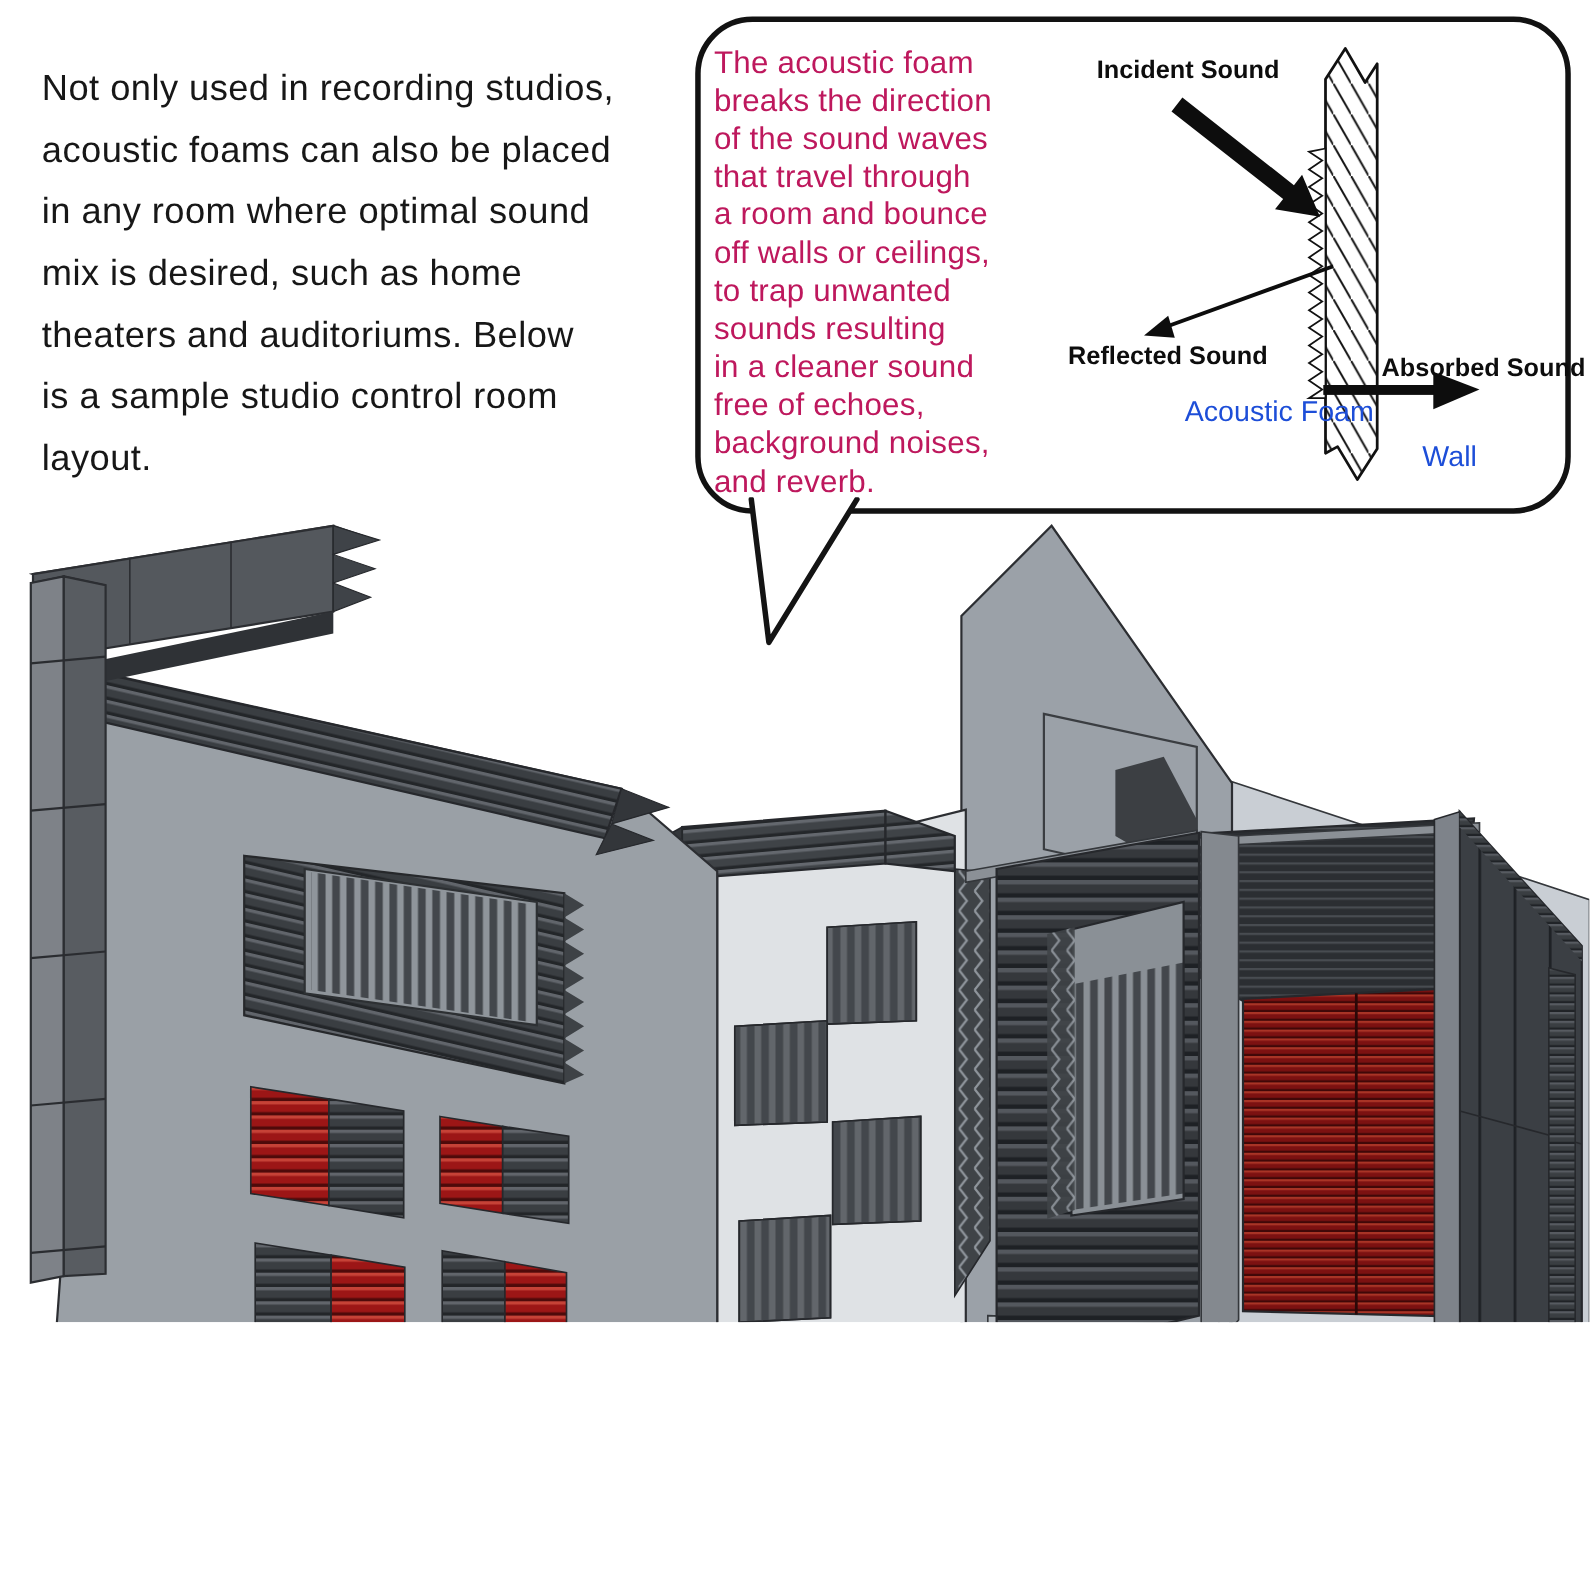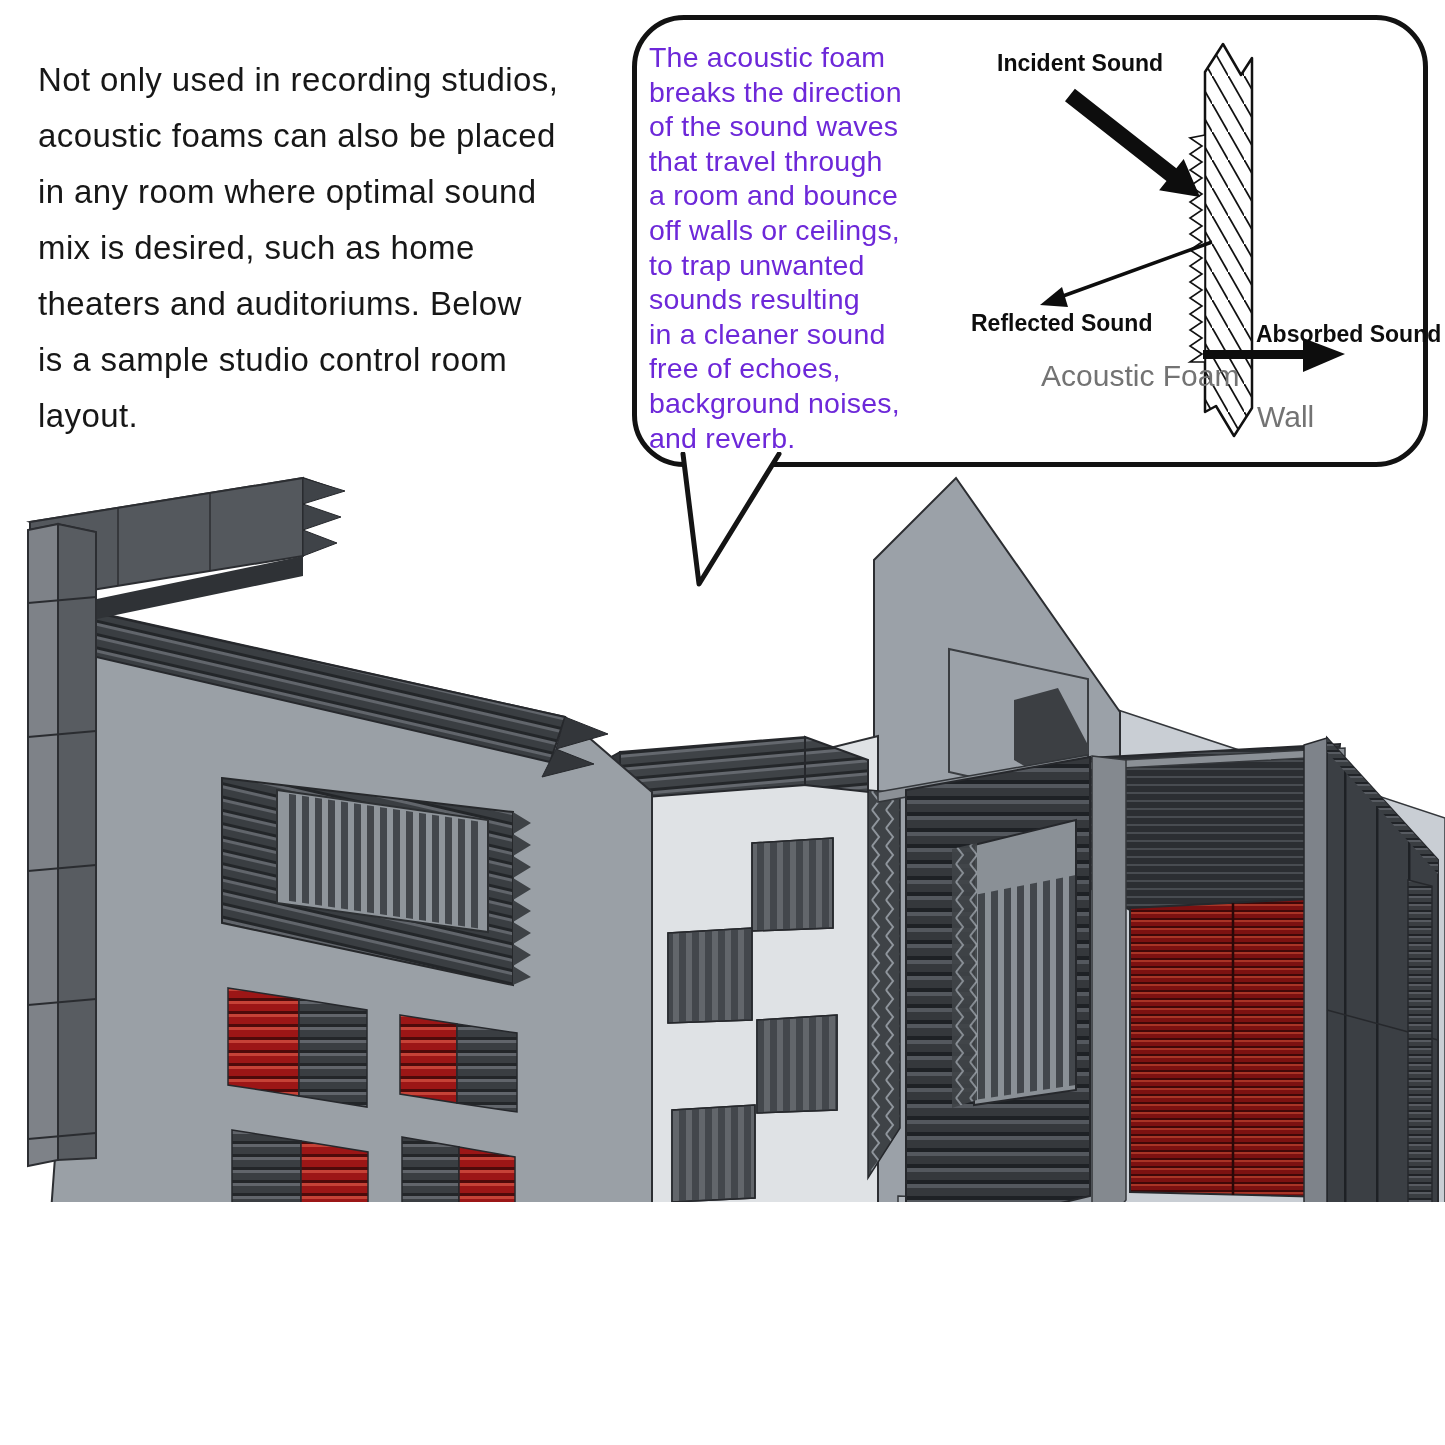--- a/index.html
+++ b/index.html
@@ -7,26 +7,26 @@
         font-family:"Liberation Sans", sans-serif;}
   svg{display:block}
   .scene{position:absolute;left:0;top:0;}
   .intro{position:absolute;left:38px;top:52px;width:585px;
          font-size:33px;line-height:56px;color:#171717;letter-spacing:.4px;
          white-space:pre-line;}
   .bubble{position:absolute;left:632px;top:15px;width:786px;height:442px;
           background:#fff;border:5px solid #121212;border-radius:52px;}
   .tail{position:absolute;left:640px;top:452px;}
   .bubble-text{position:absolute;left:649px;top:40px;width:320px;
-         font-size:28.5px;line-height:34.6px;color:#6d28d9;letter-spacing:.2px;
+         font-size:28.5px;line-height:34.6px;color:#be185d;letter-spacing:.2px;
          white-space:pre-line;}
   .diagram{position:absolute;left:940px;top:20px;}
   .lbl{position:absolute;color:#0d0d0d;white-space:nowrap;}
   .lbl-bold{font-weight:bold;font-size:23px;}
-  .lbl-reg{font-size:30px;color:#737373;}
+  .lbl-reg{font-size:26px;color:#1d4ed8;margin-left:36px;}
   .lbl-incident{left:997px;top:50px;}
   .lbl-reflected{left:971px;top:310px;}
   .lbl-absorbed{left:1256px;top:321px;text-align:right;}
   .lbl-foam{left:1041px;top:359px;}
   .lbl-wall{left:1257px;top:400px;}
 </style>
 </head>
 <body>
 
 <div class="page">

